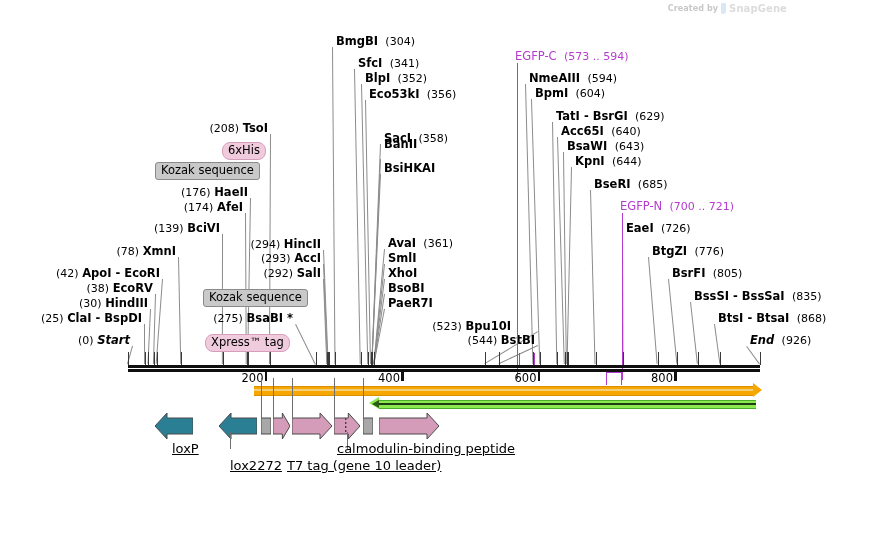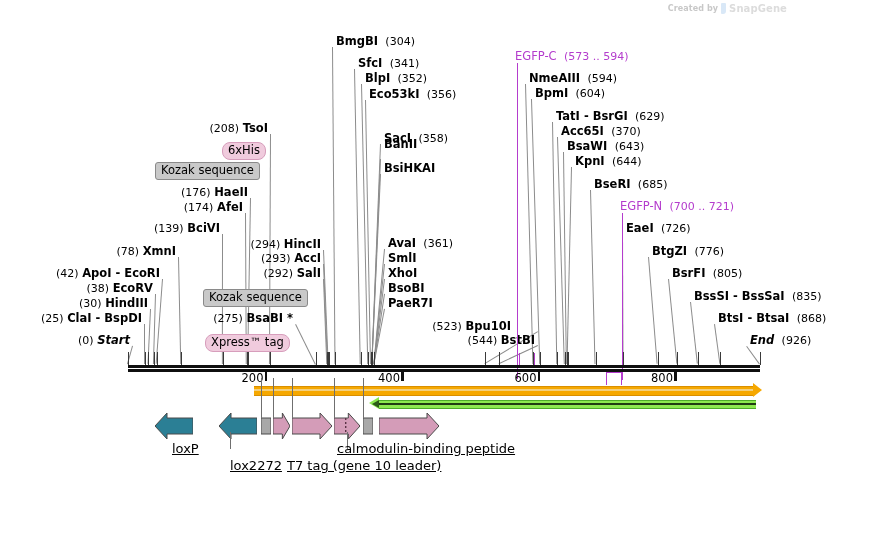--- a/index.html
+++ b/index.html
@@ -164,21 +164,21 @@
       <div class="lbl" style="left: 384px; top: 138px;"><span class="enz">BanII</span></div>
       <div class="lbl" style="left: 384px; top: 162px;"><span class="enz">BsiHKAI</span></div>
       <div class="lbl" style="left: 388px; top: 237px;"><span class="enz">AvaI</span> &nbsp;<span class="pos">(361)</span></div>
       <div class="lbl" style="left: 388px; top: 252px;"><span class="enz">SmlI</span></div>
       <div class="lbl" style="left: 388px; top: 267px;"><span class="enz">XhoI</span></div>
       <div class="lbl" style="left: 388px; top: 282px;"><span class="enz">BsoBI</span></div>
       <div class="lbl" style="left: 388px; top: 297px;"><span class="enz">PaeR7I</span></div>
       <div class="lbl" style="left: 529px; top: 72px;"><span class="enz">NmeAIII</span> &nbsp;<span class="pos">(594)</span></div>
       <div class="lbl" style="left: 535px; top: 87px;"><span class="enz">BpmI</span> &nbsp;<span class="pos">(604)</span></div>
       <div class="lbl" style="left: 556px; top: 110px;"><span class="enz">TatI  -  BsrGI</span> &nbsp;<span class="pos">(629)</span></div>
-      <div class="lbl" style="left: 561px; top: 125px;"><span class="enz">Acc65I</span> &nbsp;<span class="pos">(370)</span></div>
+      <div class="lbl" style="left: 561px; top: 125px;"><span class="enz">Acc65I</span> &nbsp;<span class="pos">(640)</span></div>
       <div class="lbl" style="left: 567px; top: 140px;"><span class="enz">BsaWI</span> &nbsp;<span class="pos">(643)</span></div>
       <div class="lbl" style="left: 575px; top: 155px;"><span class="enz">KpnI</span> &nbsp;<span class="pos">(644)</span></div>
       <div class="lbl" style="left: 594px; top: 178px;"><span class="enz">BseRI</span> &nbsp;<span class="pos">(685)</span></div>
       <div class="lbl" style="left: 626px; top: 222px;"><span class="enz">EaeI</span> &nbsp;<span class="pos">(726)</span></div>
       <div class="lbl" style="left: 652px; top: 245px;"><span class="enz">BtgZI</span> &nbsp;<span class="pos">(776)</span></div>
       <div class="lbl" style="left: 672px; top: 267px;"><span class="enz">BsrFI</span> &nbsp;<span class="pos">(805)</span></div>
       <div class="lbl" style="left: 694px; top: 290px;"><span class="enz">BssSI  -  BssSaI</span> &nbsp;<span class="pos">(835)</span></div>
       <div class="lbl" style="left: 718px; top: 312px;"><span class="enz">BtsI  -  BtsaI</span> &nbsp;<span class="pos">(868)</span></div>
       <div class="lbl italic" style="left: 750px; top: 334px;"><span class="enz">End</span> &nbsp;<span class="pos">(926)</span></div>
       <div class="lbl purple" style="left: 515px; top: 50px;"><span>EGFP-C</span> &nbsp;<span class="pos">(573 .. 594)</span></div>

